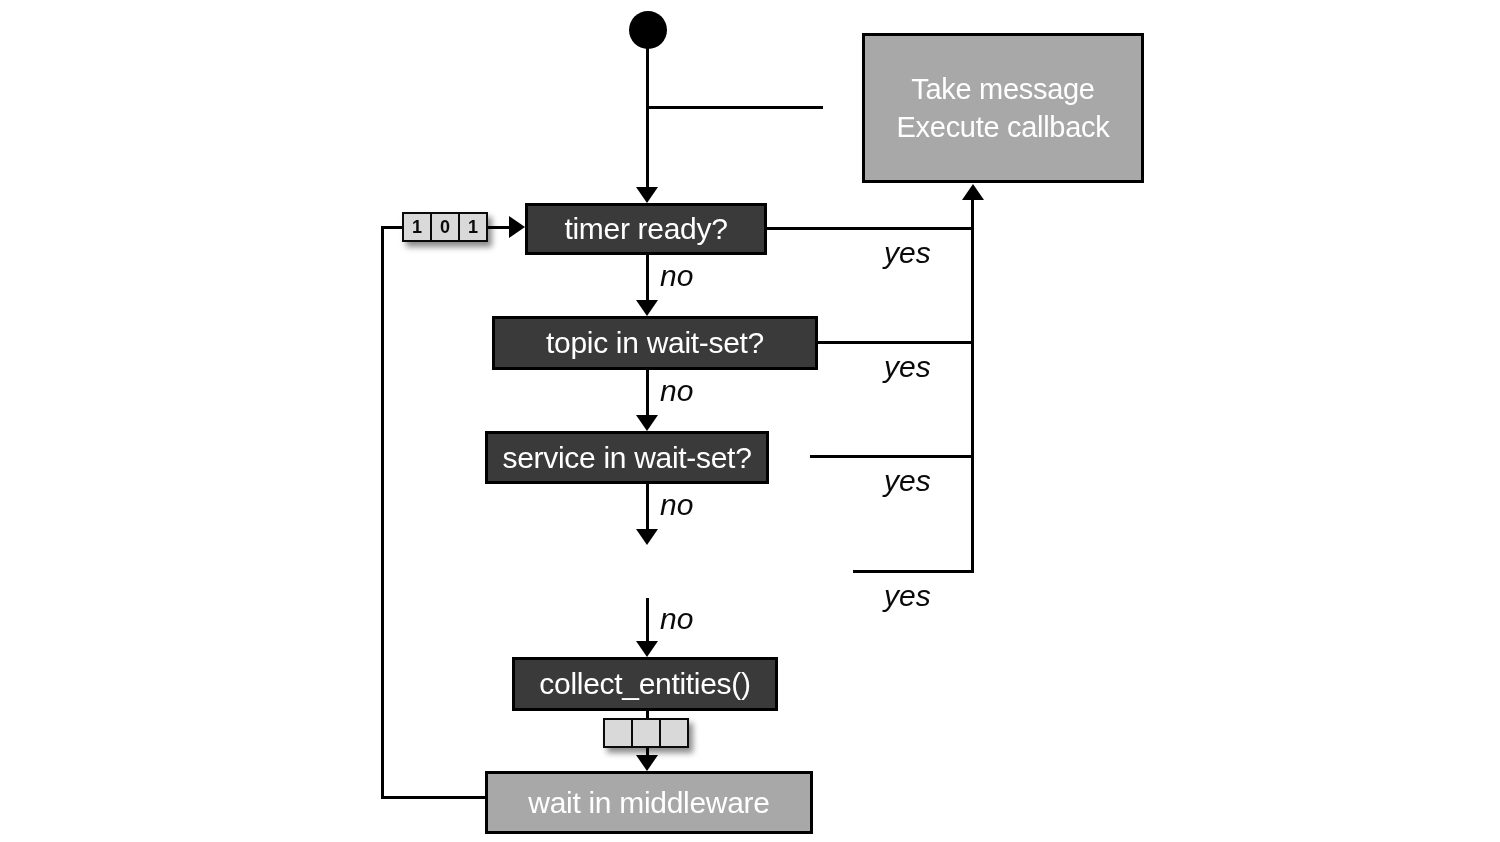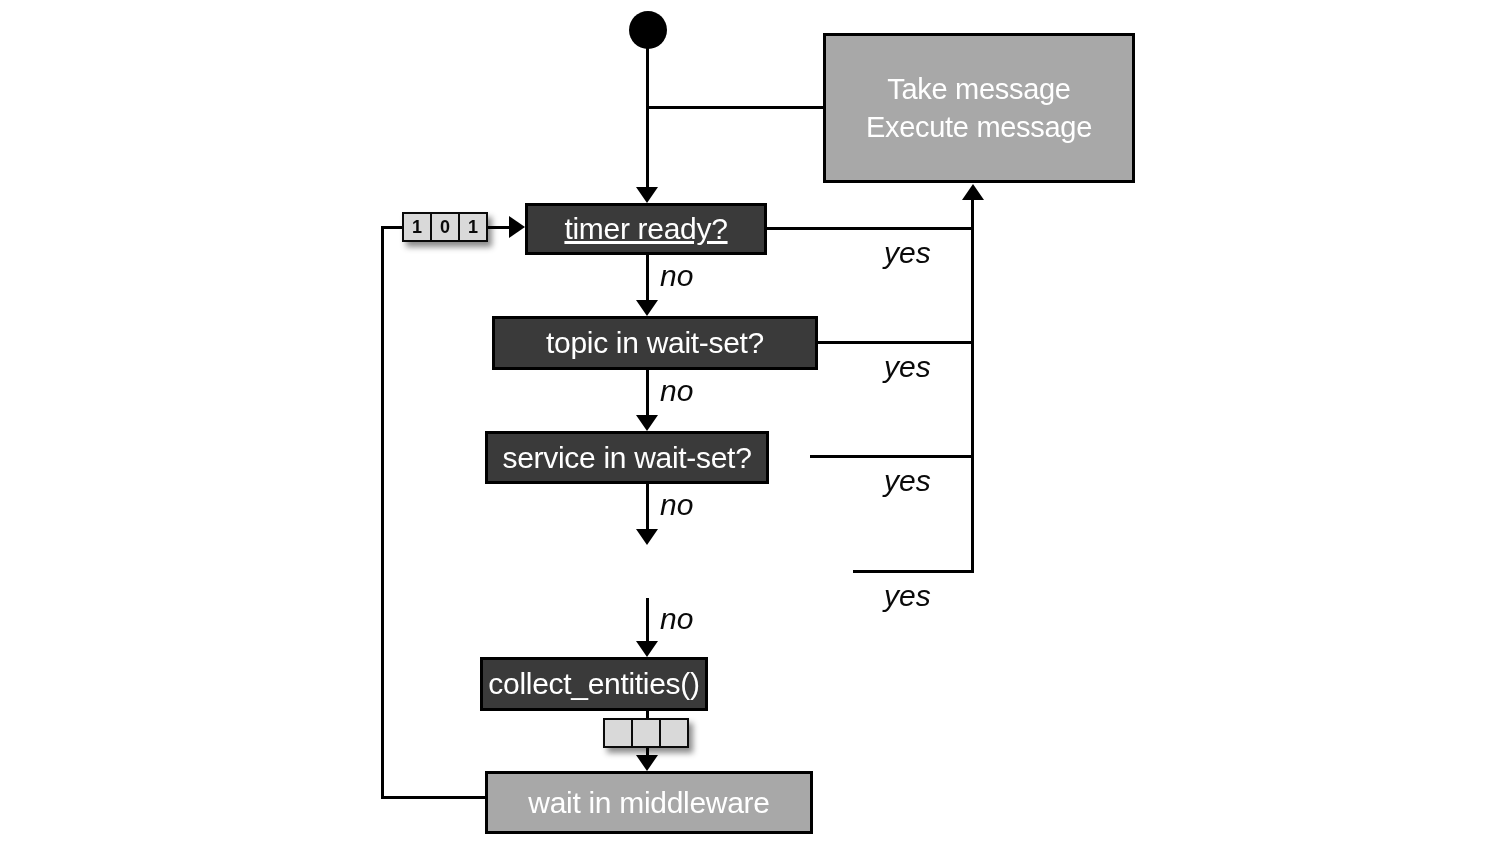--- a/index.html
+++ b/index.html
@@ -58,36 +58,36 @@
   <div class="arr arr-down" style="left:636px;top:300px;"></div>
   <div class="arr arr-down" style="left:636px;top:415px;"></div>
   <div class="arr arr-down" style="left:636px;top:529px;"></div>
   <div class="arr arr-down" style="left:636px;top:641px;"></div>
   <div class="arr arr-down" style="left:636px;top:755px;"></div>
   <div class="arr arr-up" style="left:962px;top:184px;"></div>
   <div class="arr arr-right" style="left:509px;top:216px;"></div>
 
   <div class="start" style="left:629px;top:11px;"></div>
 
-  <div class="node gray action" style="left:823px;top:33px;width:312px;height:150px;">
+  <div class="node gray action" style="left:862px;top:33px;width:282px;height:150px;">
     <div>Take message</div>
-    <div>Execute message</div>
+    <div>Execute callback</div>
   </div>
 
-  <div class="node dark" style="left:525px;top:203px;width:242px;height:52px;text-decoration:underline;">
+  <div class="node dark" style="left:525px;top:203px;width:242px;height:52px;">
     <span>timer ready?</span>
   </div>
   <div class="node dark" style="left:485px;top:316px;width:326px;height:54px;margin-left:7px;">
     <span>topic in wait-set?</span>
   </div>
   <div class="node dark" style="left:485px;top:431px;width:284px;height:53px;">
     <span>service in wait-set?</span>
   </div>
 
-  <div class="node dark" style="left:480px;top:657px;width:228px;height:54px;">
+  <div class="node dark" style="left:512px;top:657px;width:266px;height:54px;">
     <span>collect_entities()</span>
   </div>
   <div class="node gray" style="left:485px;top:771px;width:328px;height:63px;">
     <span>wait in middleware</span>
   </div>
 
   <div class="cells" style="left:402px;top:212px;">
     <div class="cell">1</div>
     <div class="cell">0</div>
     <div class="cell">1</div>

